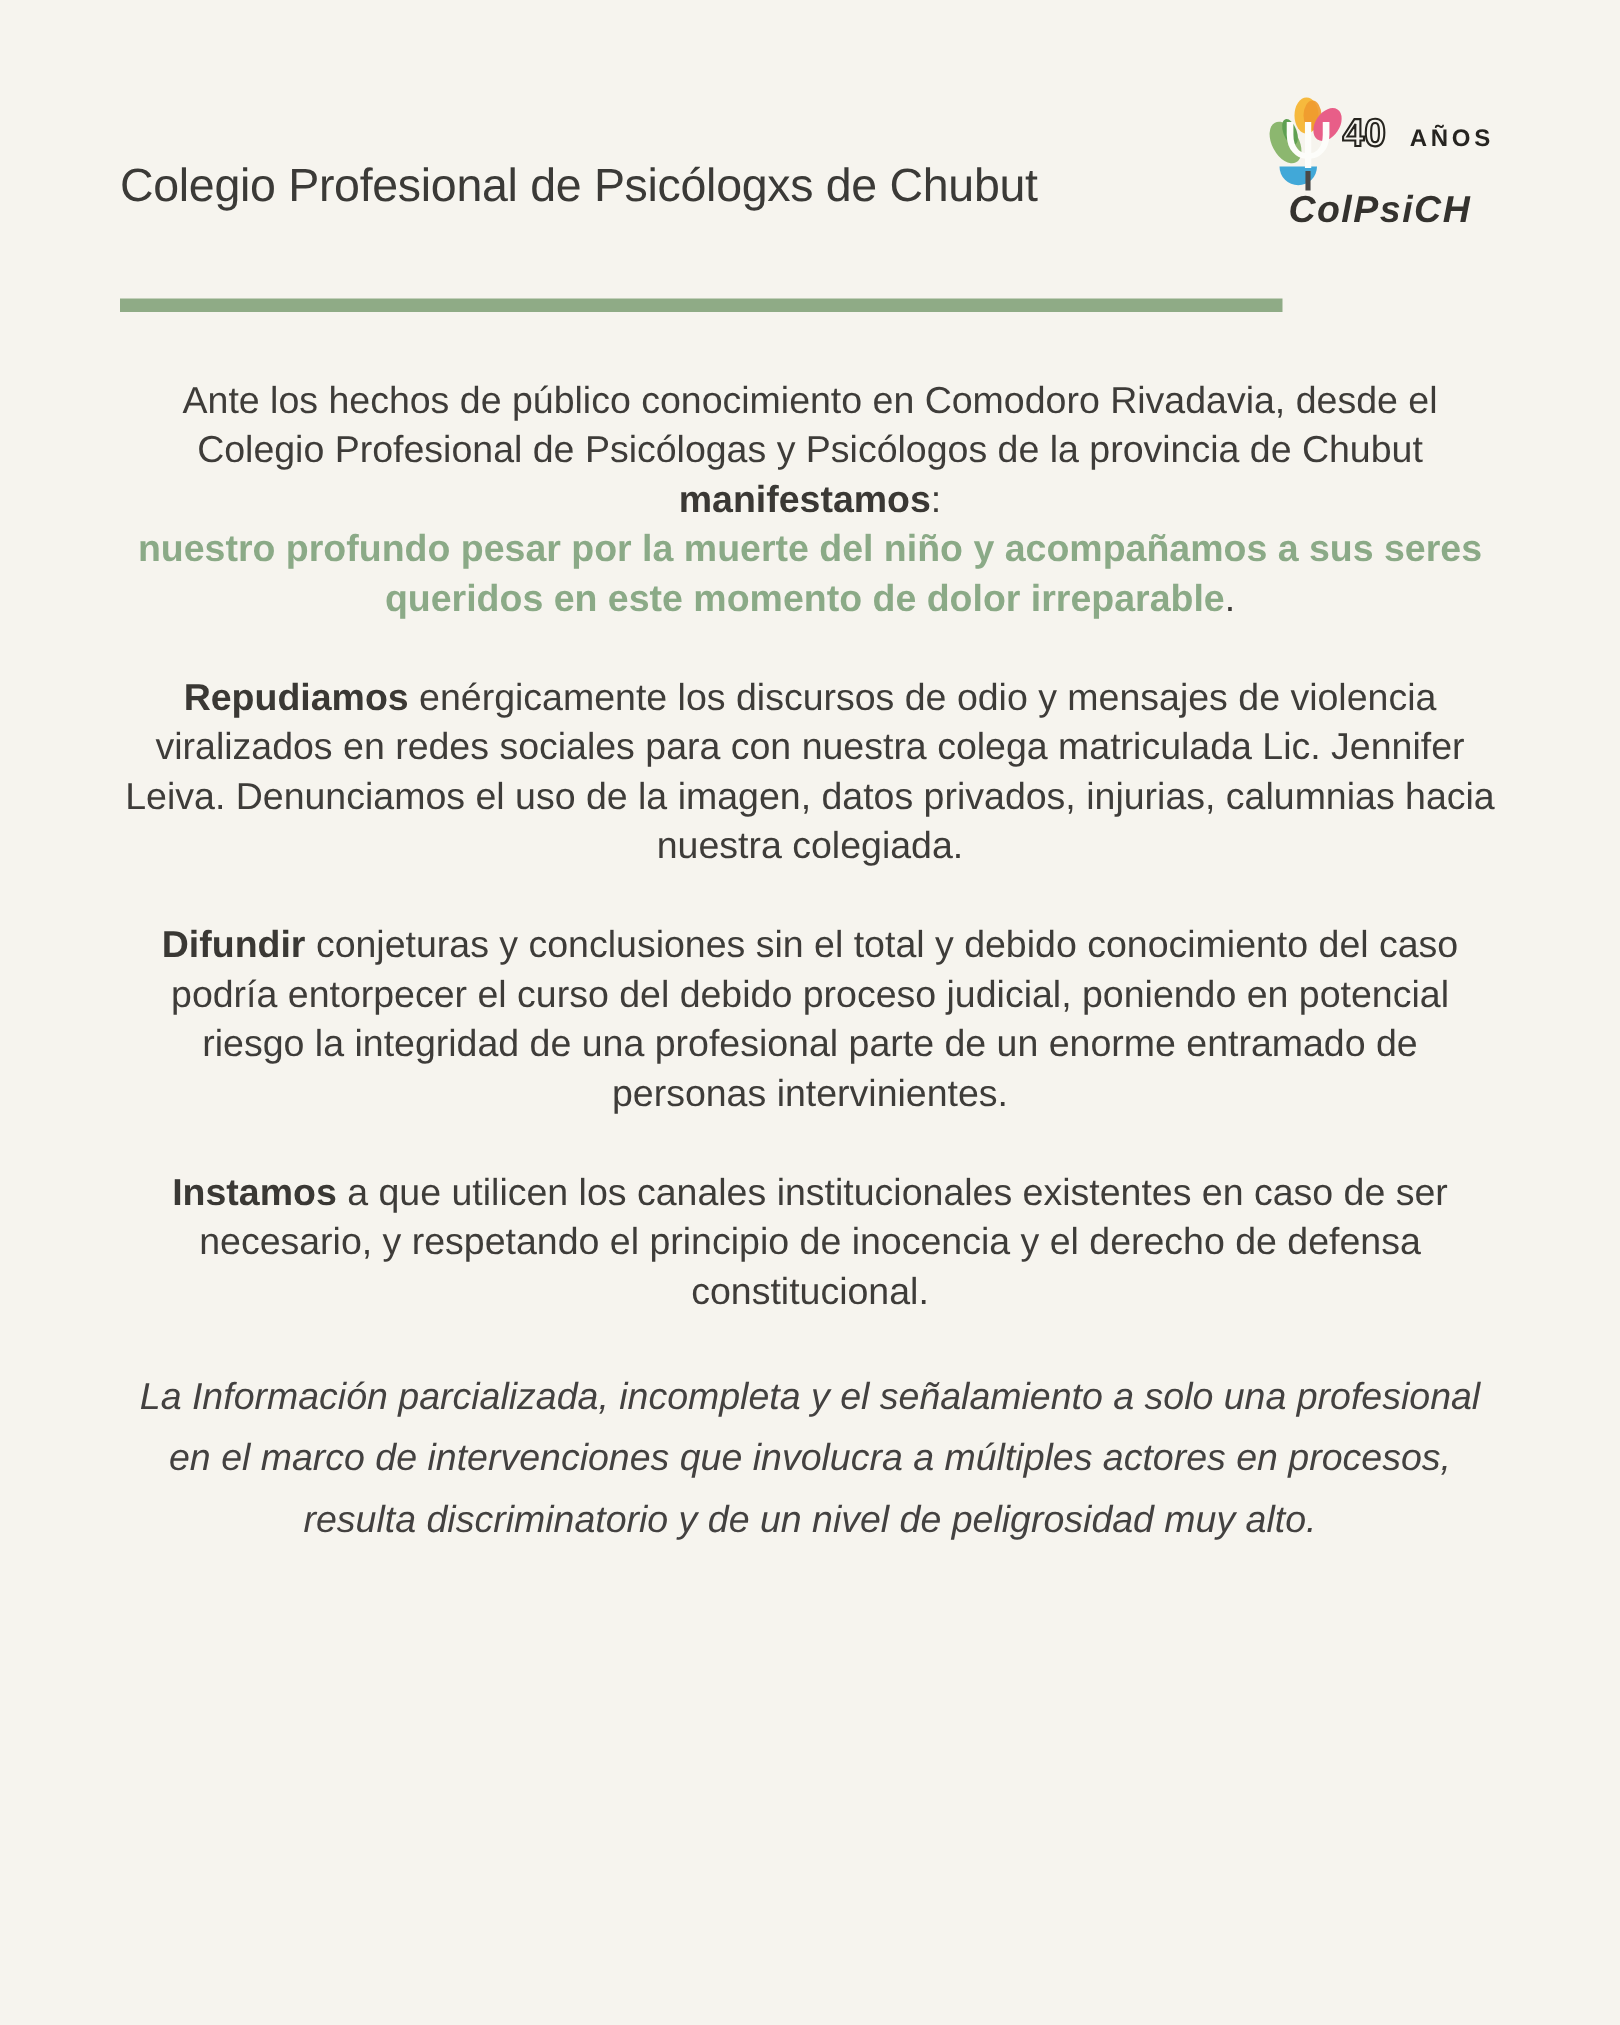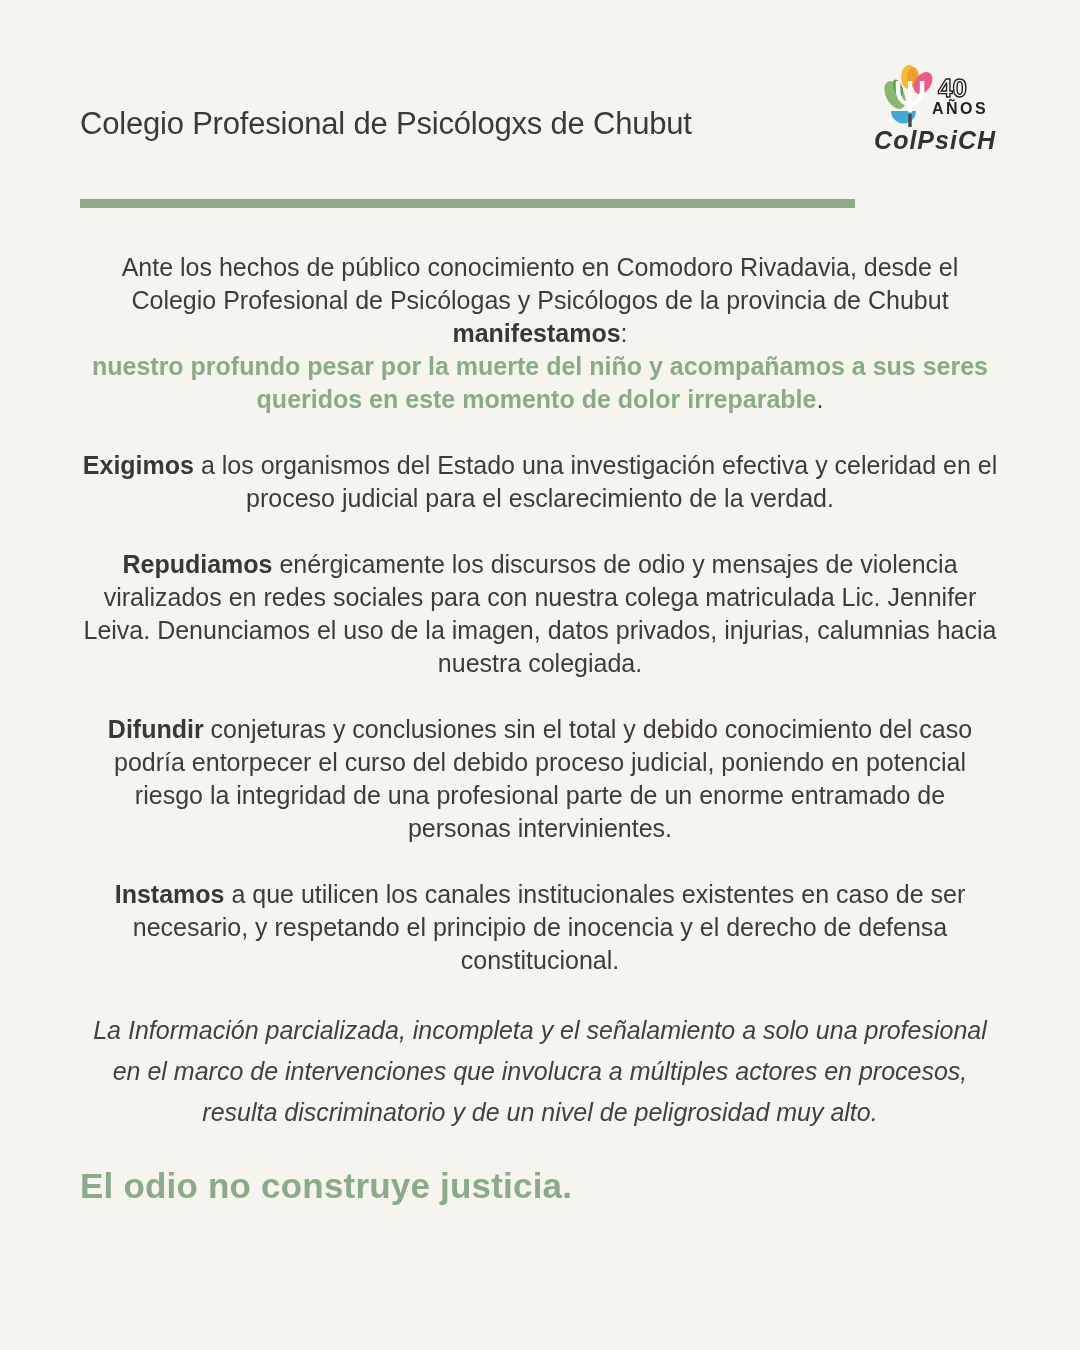--- a/index.html
+++ b/index.html
@@ -11,21 +11,21 @@
   .content{padding:0 80px;box-sizing:border-box;}
 
   
   .header-row{display:flex;justify-content:space-between;align-items:flex-start;padding-top:64px;}
   .page-title{
     font-size:31px;font-weight:400;letter-spacing:-0.2px;color:#3b3a37;
     margin-top:42px;white-space:nowrap;text-align:center;
   }
   .logo{display:flex;flex-direction:column;align-items:center;margin-right:4px;}
   .logo-top{display:flex;align-items:flex-start;}
-  .logo-years{display:flex;flex-direction:column;align-items:center;margin-left:-6px;margin-top:10px;}
+  .logo-years{display:flex;align-items:flex-end;margin-left:-6px;margin-top:10px;}
   .anos-label{font-size:16px;letter-spacing:2.5px;color:#262420;font-weight:700;margin-top:-2px;}
   .brand{
     font-size:25px;font-weight:700;font-style:italic;letter-spacing:1px;
     color:#34322e;margin-top:-4px;
   }
 
   
   .divider{height:9px;width:775px;background:#8fab86;margin-top:44px;}
 
   
@@ -71,23 +71,21 @@
           </div>
         </div>
         <div class="brand">ColPsiCH</div>
       </div>
     </div>
 
     <div class="divider"></div>
 
     <div class="statement">
         <p class="para"><span class="run-normal">Ante los hechos de público conocimiento en Comodoro Rivadavia, desde el Colegio Profesional de Psicólogas y Psicólogos de la provincia de Chubut </span><span class="run-bold">manifestamos</span><span class="run-normal">:</span><br><span class="run-greenbold">nuestro profundo pesar por la muerte del niño y acompañamos a sus seres queridos en este momento de dolor irreparable</span><span class="run-normal">.</span></p>
-        <p class="para"><span class="run-bold">Exigimos</span><span class="run-normal"> a los organismos del Estado una investigación efectiva y celeridad en el proceso judicial para el esclarecimiento de la verdad.</span></p>
         <p class="para"><span class="run-bold">Repudiamos</span><span class="run-normal"> enérgicamente los discursos de odio y mensajes de violencia viralizados en redes sociales para con nuestra colega matriculada Lic. Jennifer Leiva. Denunciamos el uso de la imagen, datos privados, injurias, calumnias hacia nuestra colegiada.</span></p>
         <p class="para"><span class="run-bold">Difundir</span><span class="run-normal">  conjeturas y conclusiones sin el total y debido conocimiento del caso podría entorpecer el curso del debido proceso judicial, poniendo en potencial riesgo la integridad de una profesional parte de un enorme entramado de personas intervinientes.</span></p>
         <p class="para"><span class="run-bold">Instamos</span><span class="run-normal"> a que utilicen los canales institucionales existentes en caso de ser necesario, y respetando el principio de inocencia y el derecho de defensa constitucional.</span></p>
         <p class="para para-italic"><span class="run-normal">La Información parcializada, incompleta y el señalamiento a solo una profesional en el marco de intervenciones que involucra a múltiples actores en procesos, resulta discriminatorio y de un nivel de peligrosidad muy alto.</span></p>
       </div>
 
-    <div class="headline">El odio no construye justicia.</div>
 
   </div>
 </div>
 
 </body></html>

